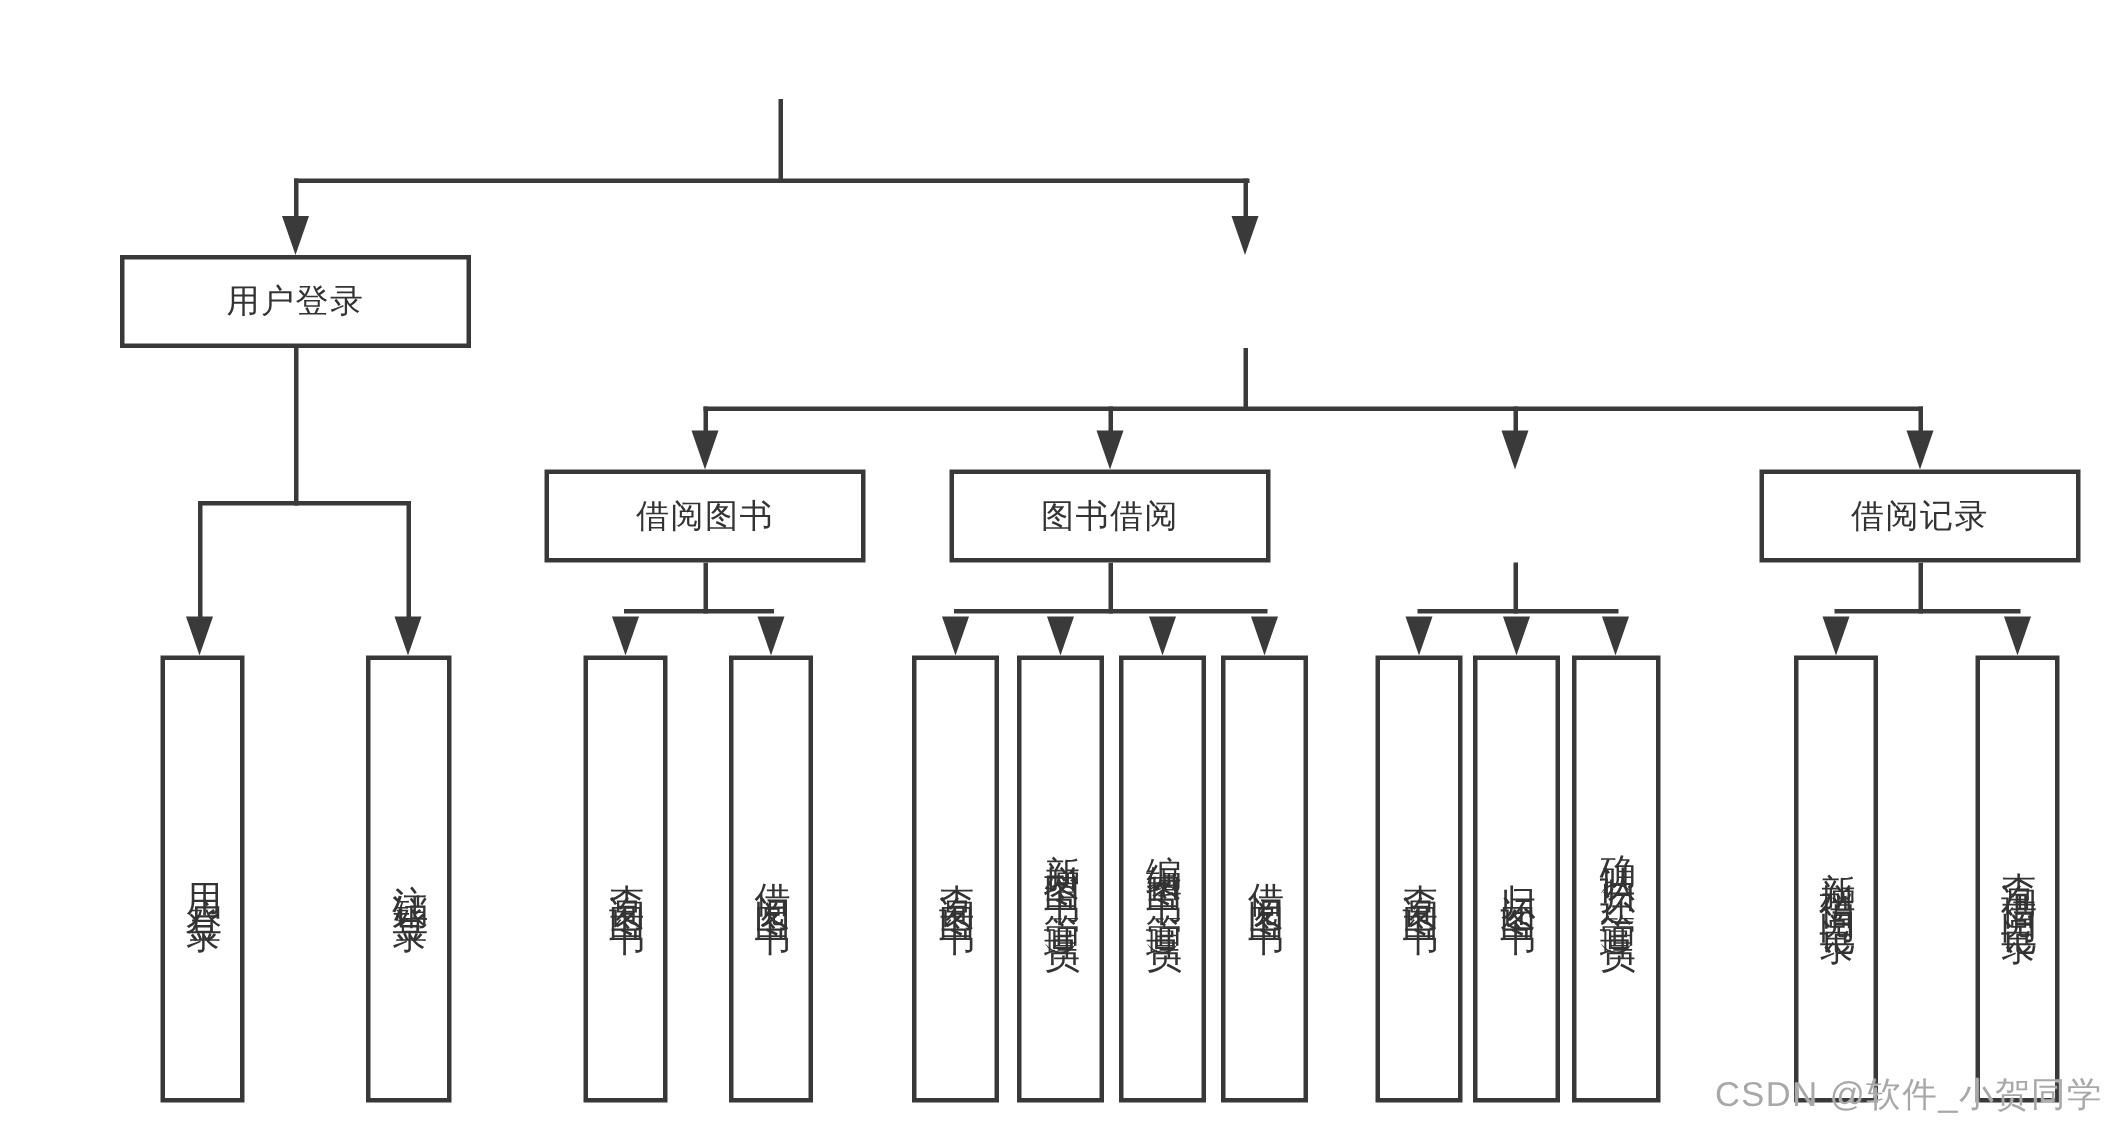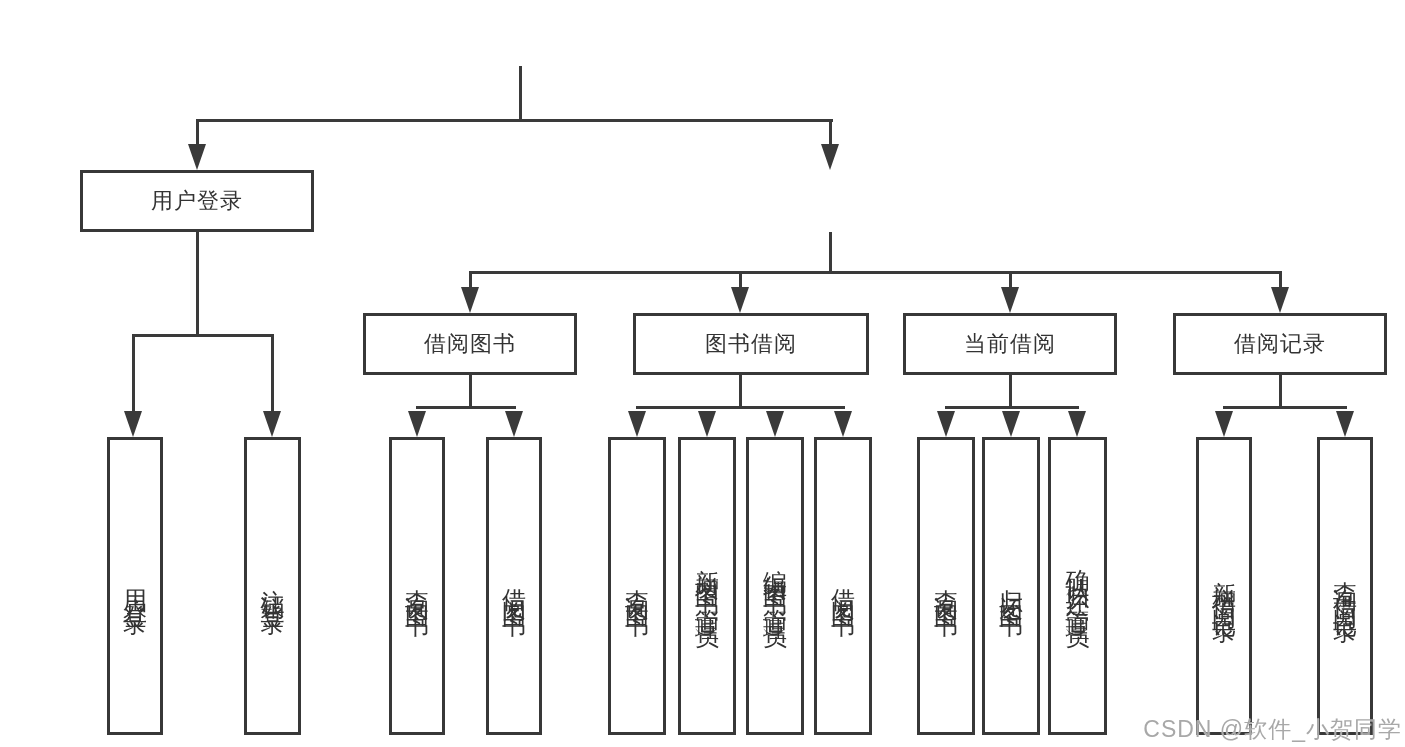--- a/index.html
+++ b/index.html
@@ -115,25 +115,22 @@
   <div class="arrow" style="left:1336px;top:411px;"></div>
 
 
   <div class="box" style="left:80px;top:170px;width:234px;height:62px;">
     <span>用户登录</span>
   </div>
 
   <div class="box" style="left:363px;top:313px;width:214px;height:62px;">
     <span>借阅图书</span>
   </div>
-  <div class="box" style="left:633px;top:313px;width:236px;height:62px;">
+  <div class="box" style="left:633px;top:313px;width:214px;height:62px;">
     <span>图书借阅</span>
-  </div>
-  <div class="box" style="left:903px;top:313px;width:214px;height:62px;">
-    <span>当前借阅</span>
   </div>
   <div class="box" style="left:1173px;top:313px;width:214px;height:62px;">
     <span>借阅记录</span>
   </div>
 
   <div class="vbox" style="left:107px;width:56px;">
     <span class="vtext">用户登录</span>
   </div>
   <div class="vbox" style="left:244px;width:57px;">
     <span class="vtext">注销登录</span>

